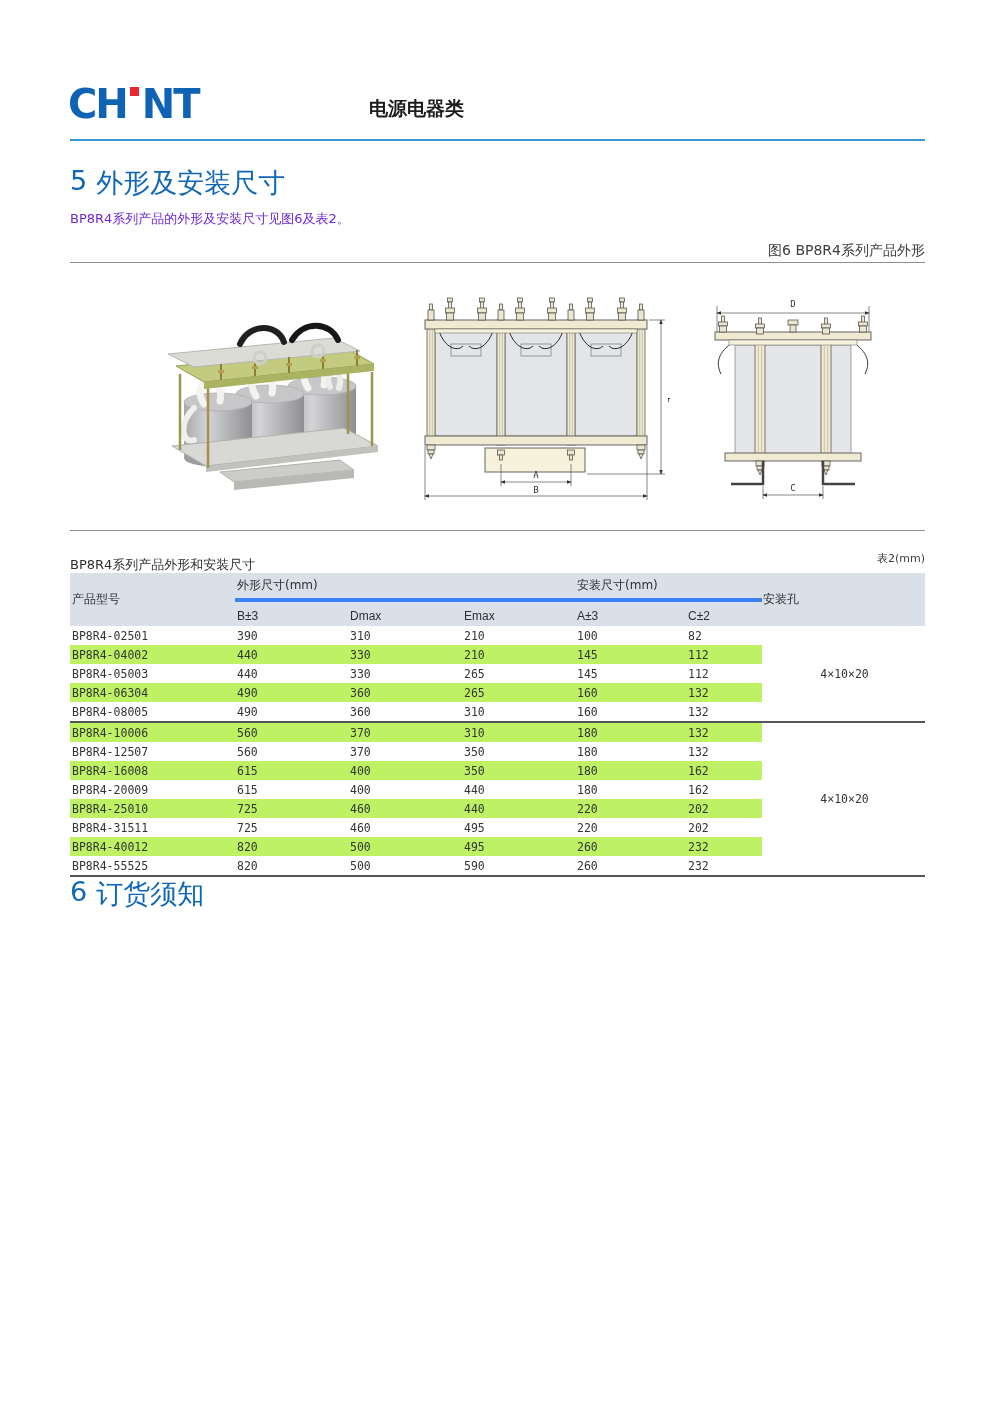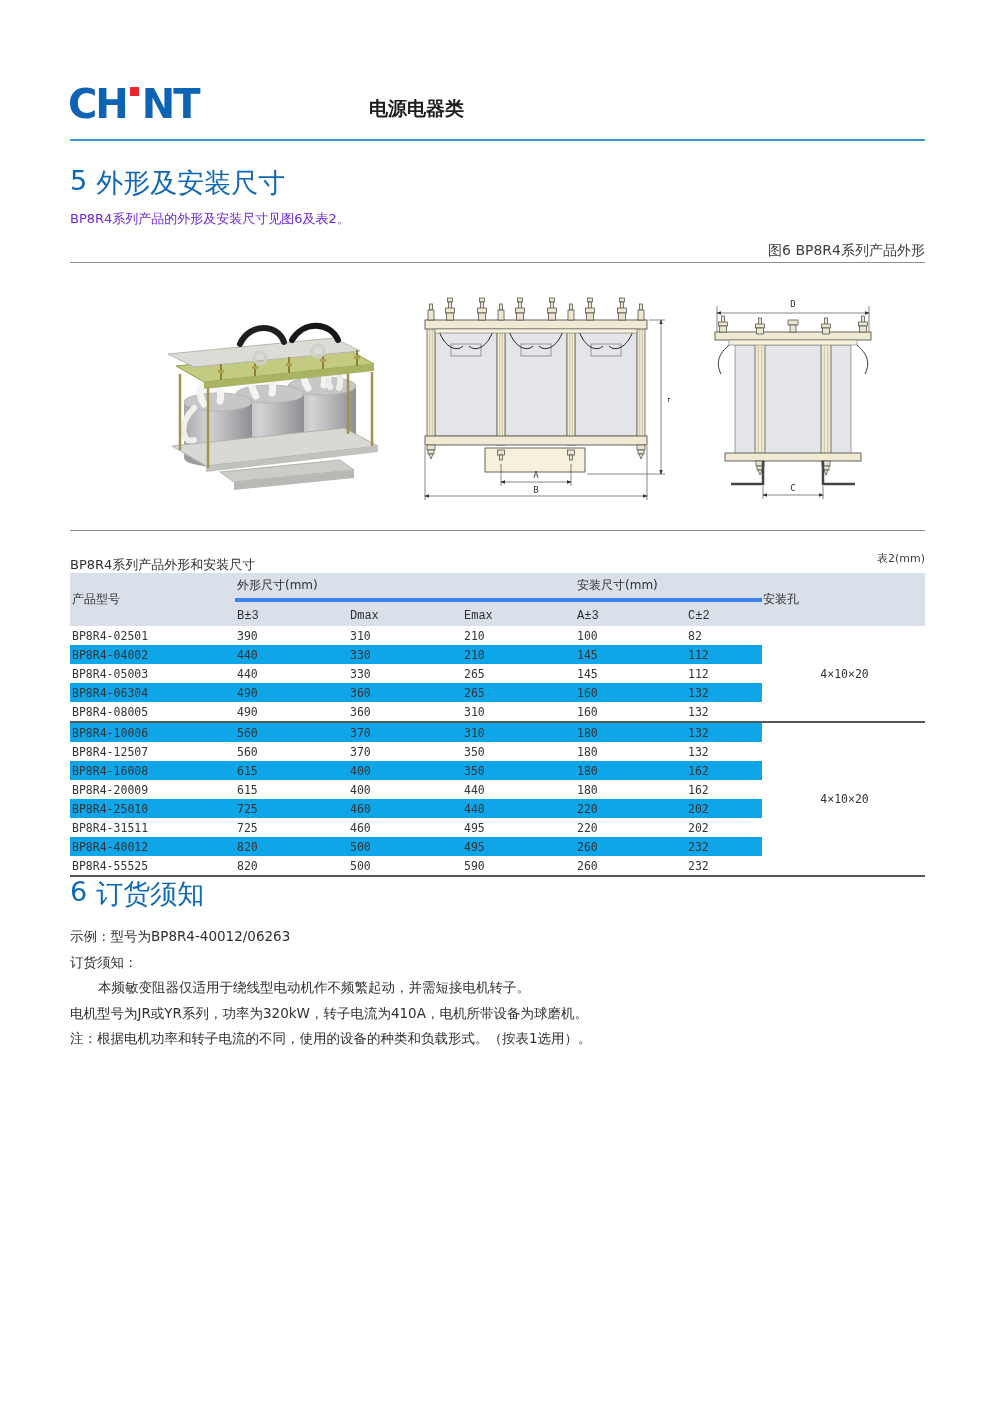--- a/index.html
+++ b/index.html
@@ -29,28 +29,28 @@
   .side-svg{position:absolute;left:703px;top:296px;}
   .dimtext{font-family:"DejaVu Sans Mono",monospace;font-size:9px;fill:#333;}
 
   
   .tbl-title{position:absolute;left:70px;top:547px;font-size:13px;color:#2f2f31;margin-top:9px;}
   .tbl-note{position:absolute;right:67px;top:551px;font-size:11px;color:#3c3c3e;}
   table.dims{position:absolute;left:70px;top:573px;width:855px;border-collapse:collapse;
              table-layout:fixed;font-size:11.5px;color:#333437;border-bottom:2px solid #55565a;}
   table.dims thead th{background:#d9e0e9;font-weight:normal;text-align:left;font-size:12px;color:#2f2f31;}
   th.grp{border-bottom:4px solid #3b82f6;padding:4px 0 4px 2px;}
-  th.sub{padding:7px 0 3px 2px;font-family:Liberation Mono, monospace;font-size:11.5px;}
+  th.sub{padding:7px 0 3px 2px;font-family:Liberation Sans, sans-serif;font-size:11.5px;}
   th.prodh{padding-left:2px;vertical-align:middle;}
   th.holeh{text-align:center;vertical-align:middle;}
   table.dims tbody td{padding:2.5px 0 2.5px 2px;height:14px;}
   td.model{padding-left:10px;font-family:"DejaVu Sans Mono",monospace;}
   td.num{font-family:"DejaVu Sans Mono",monospace;}
   td.hole{text-align:center;font-family:"DejaVu Sans Mono",monospace;background:#fff !important;vertical-align:middle;}
-  tr.alt td{background:#0ea5e9;}
+  tr.alt td{background:#bef264;}
   tr.group-start td{border-top:2px solid #55565a;}
 
   
   .notes{position:absolute;left:70px;top:924px;width:855px;font-size:13.5px;color:#2f2f31;}
   .notes p{margin:0;line-height:25.5px;}
   .notes p.indent{text-indent:28px;}
 
   
   .footer-accent{position:absolute;left:331px;top:1351px;width:2px;height:52px;background:#f0898d;}
   .footer-page{position:absolute;left:341px;top:1349px;font-size:13px;color:#59595b;}
@@ -438,24 +438,17 @@
           <td class="num">260</td>
           <td class="num">232</td>
         </tr>
       </tbody>
   </table>
 
   <div class="sec-head sec6">
     <span>6</span>
     <span>订货须知</span>
   </div>
-  <div class="notes">
-    <p>示例：型号为BP8R4-40012/06263</p>
-    <p>订货须知：</p>
-    <p class="indent">本频敏变阻器仅适用于绕线型电动机作不频繁起动，并需短接电机转子。</p>
-    <p>电机型号为JR或YR系列，功率为320kW，转子电流为410A，电机所带设备为球磨机。</p>
-    <p>注：根据电机功率和转子电流的不同，使用的设备的种类和负载形式。（按表1选用）。</p>
-  </div>
 
   <div class="footer-accent"></div>
   <div class="footer-page">D-057</div>
 
 </div>
 
 </body></html>

